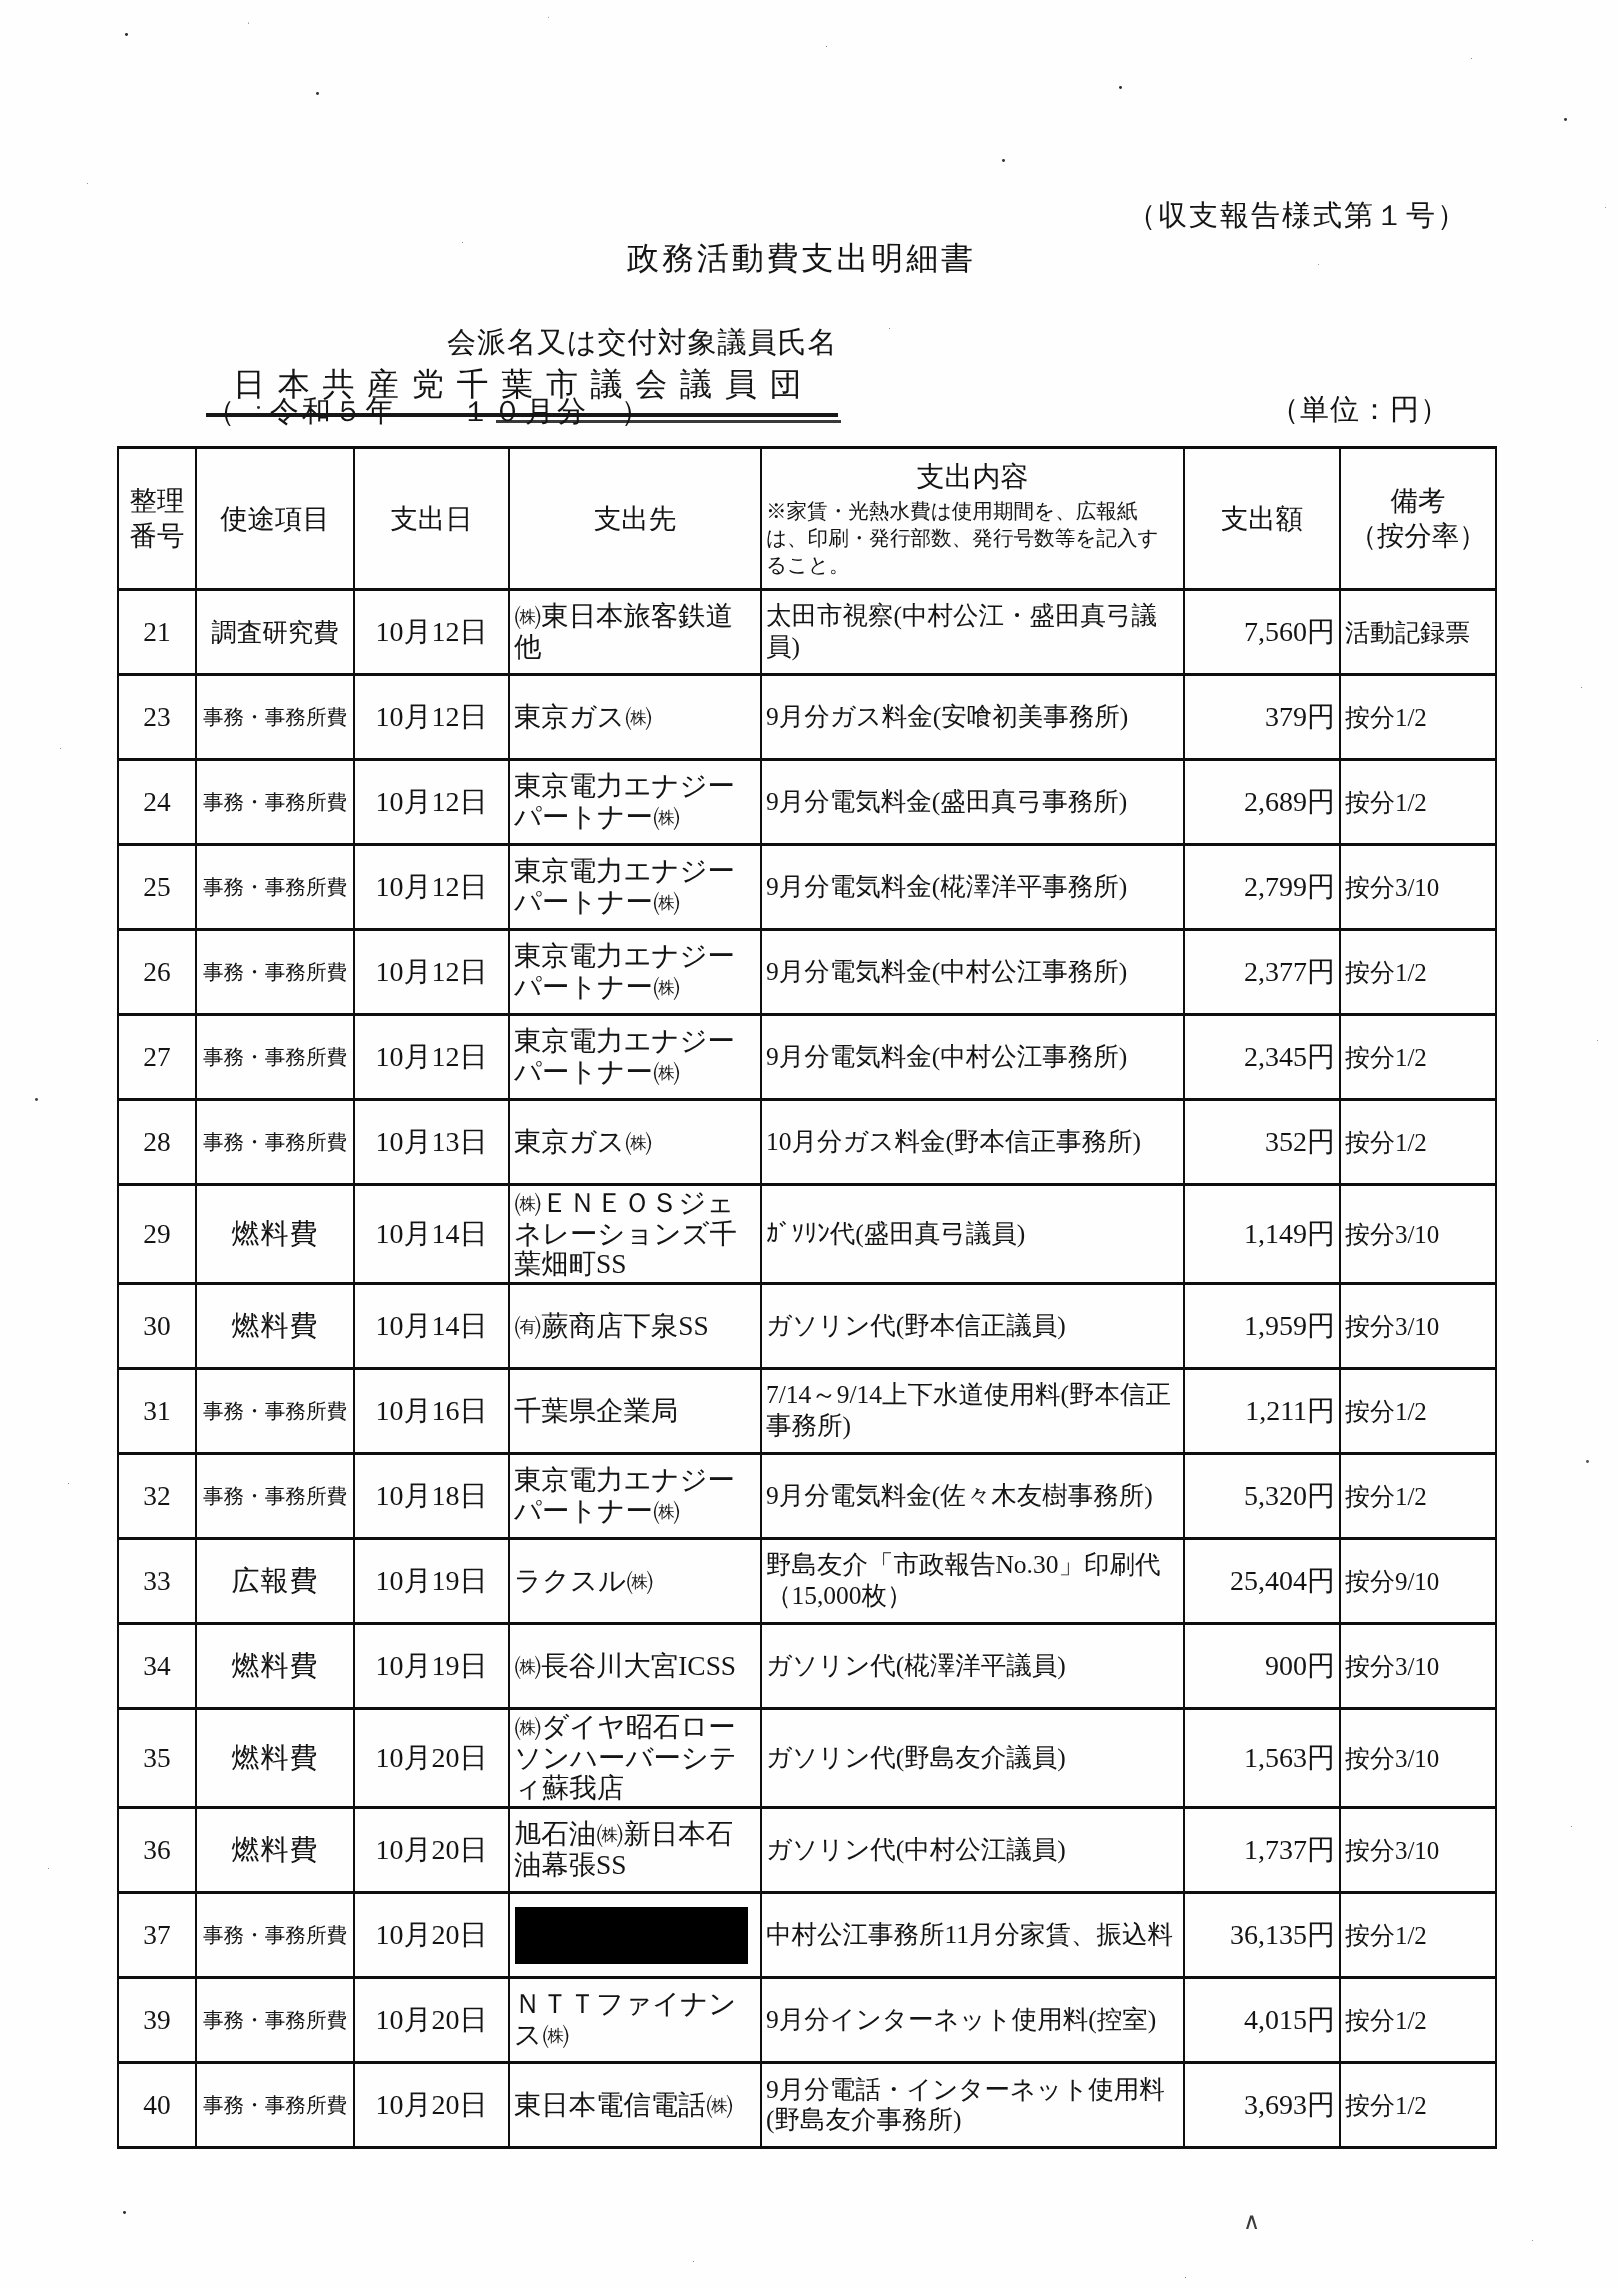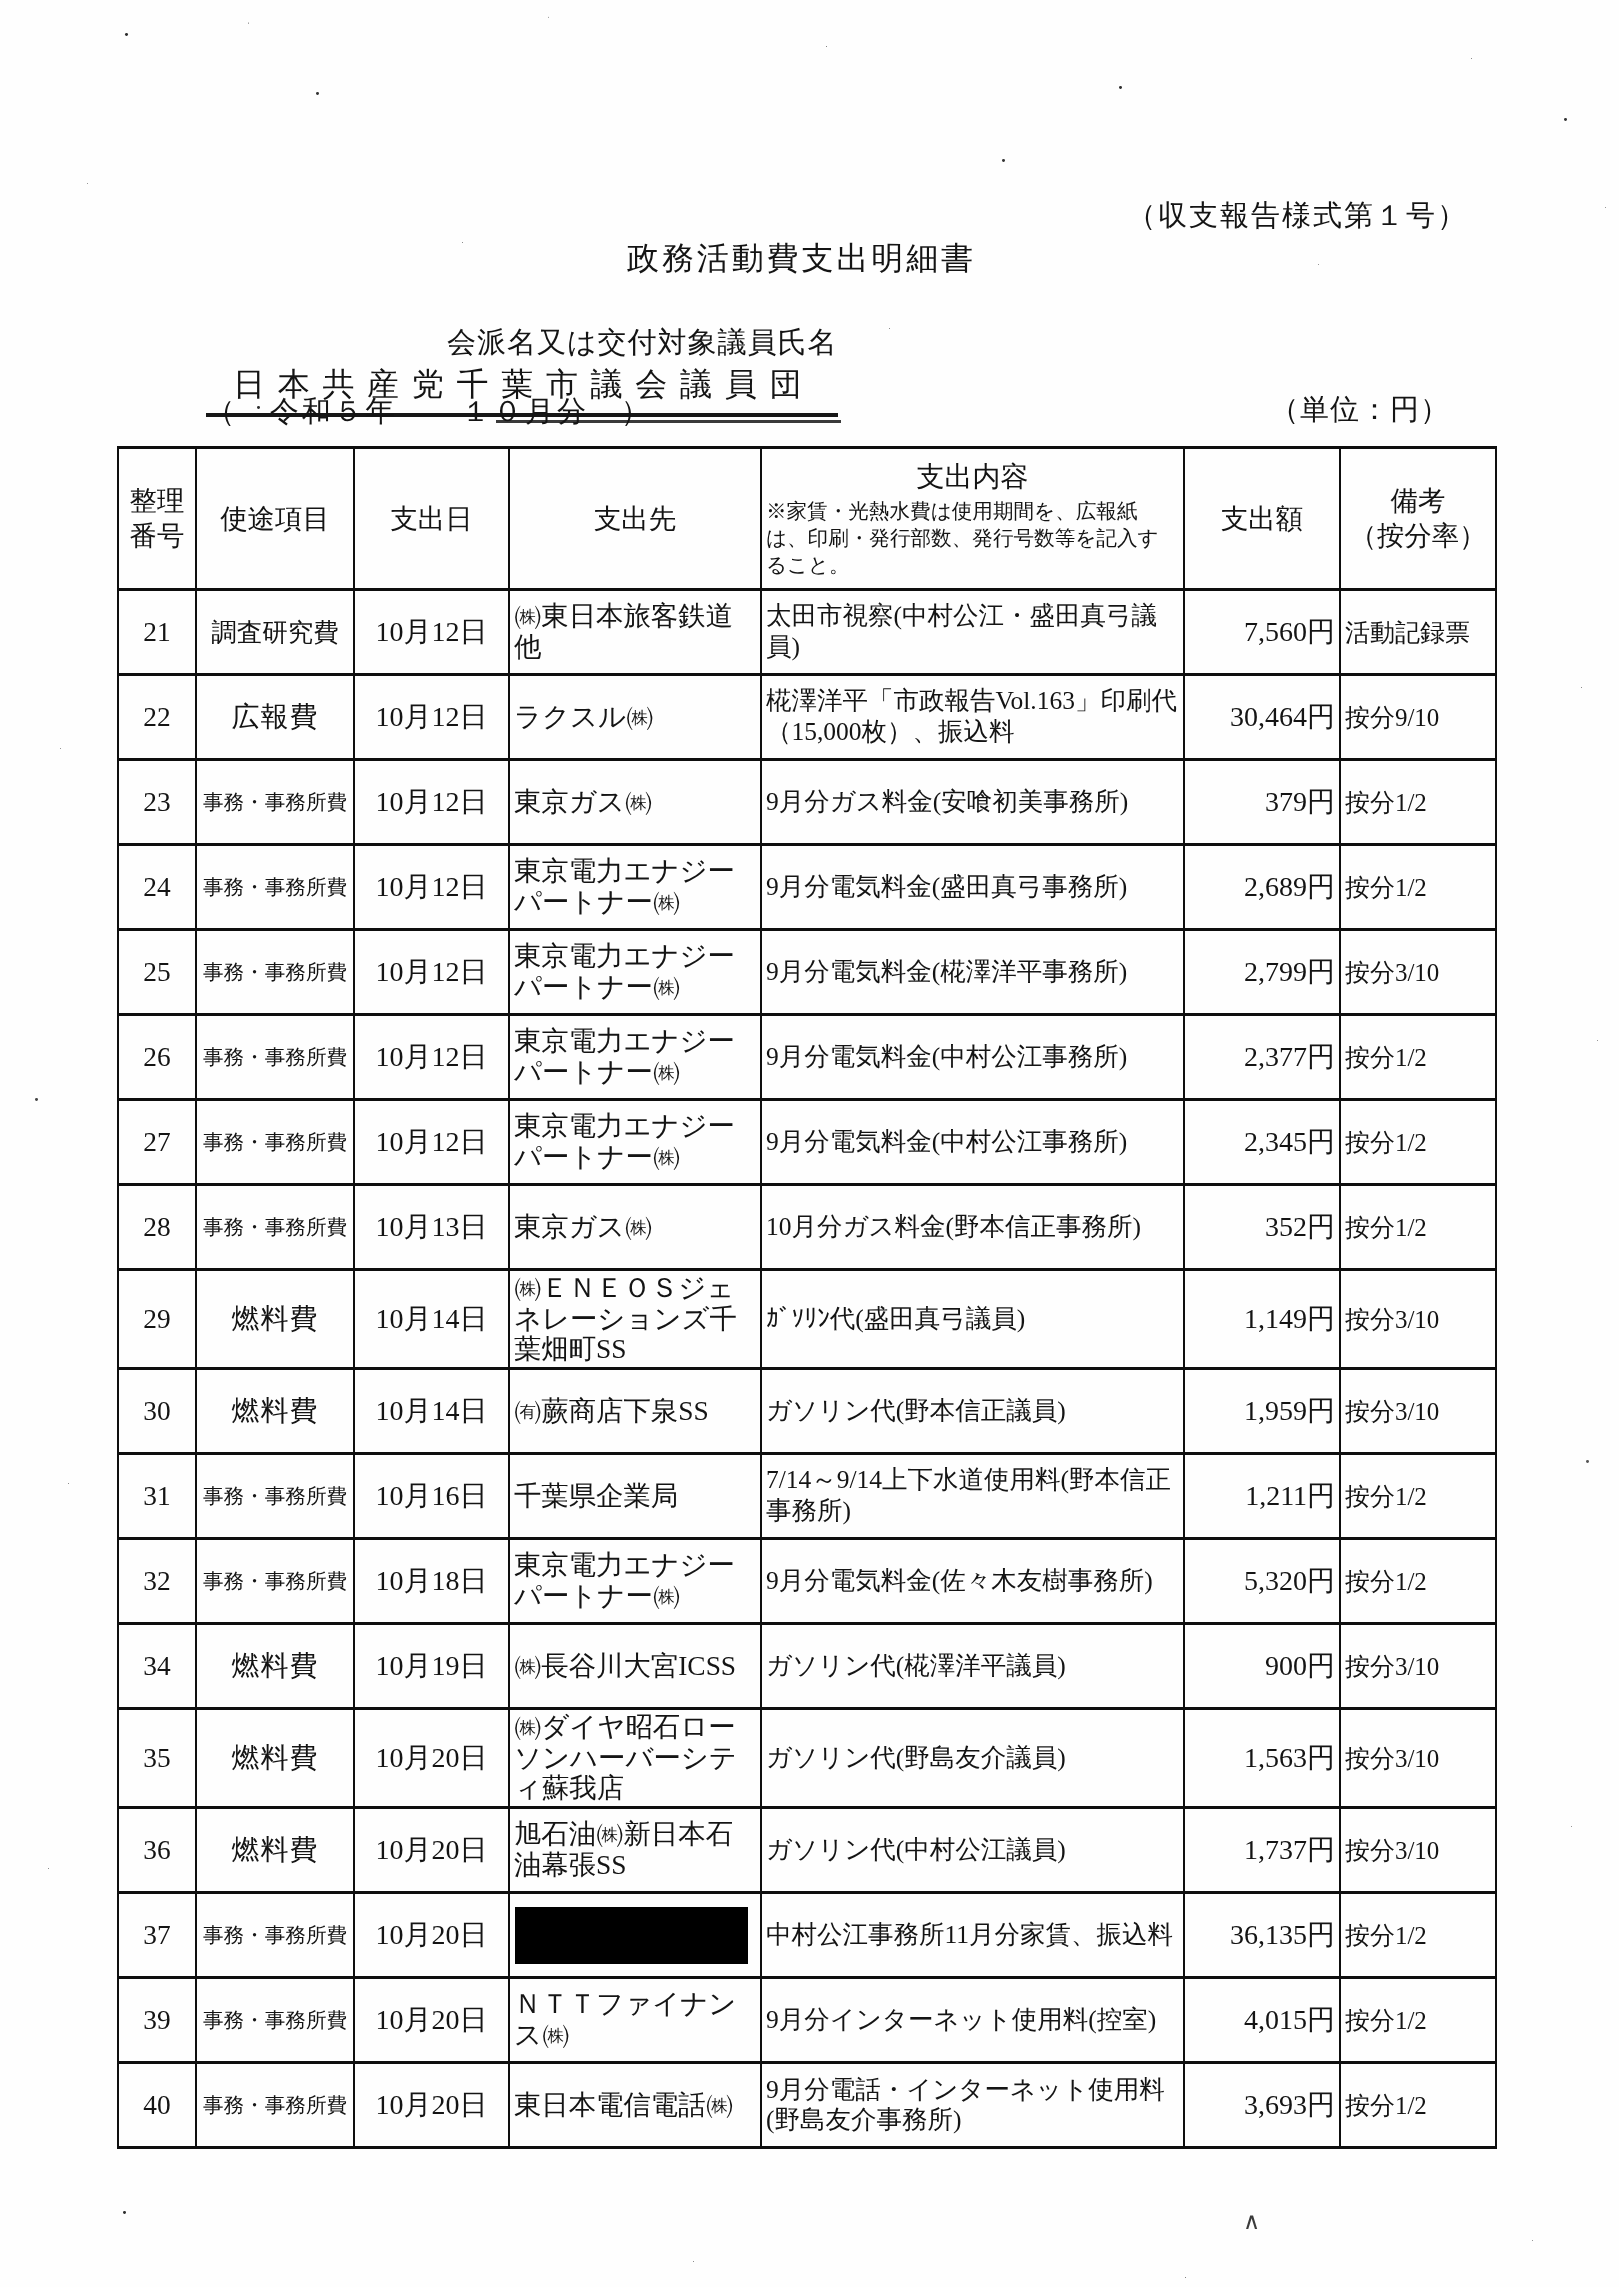--- a/index.html
+++ b/index.html
@@ -151,29 +151,20 @@
         <tr>
           <td class="no">21</td>
           <td class="category c5">調査研究費</td>
           <td class="date">10月12日</td>
           <td class="payee">㈱東日本旅客鉄道他</td>
           <td class="detail">太田市視察(中村公江・盛田真弓議員)</td>
           <td class="amount">7,560円</td>
           <td class="remarks">活動記録票</td>
         </tr>
         <tr>
-          <td class="no">22</td>
-          <td class="category">広報費</td>
-          <td class="date">10月12日</td>
-          <td class="payee">ラクスル㈱</td>
-          <td class="detail">椛澤洋平「市政報告Vol.163」印刷代（15,000枚）、振込料</td>
-          <td class="amount">30,464円</td>
-          <td class="remarks">按分9/10</td>
-        </tr>
-        <tr>
           <td class="no">23</td>
           <td class="category c7">事務・事務所費</td>
           <td class="date">10月12日</td>
           <td class="payee">東京ガス㈱</td>
           <td class="detail">9月分ガス料金(安喰初美事務所)</td>
           <td class="amount">379円</td>
           <td class="remarks">按分1/2</td>
         </tr>
         <tr>
           <td class="no">24</td>
@@ -248,20 +239,29 @@
           <td class="remarks">按分1/2</td>
         </tr>
         <tr>
           <td class="no">32</td>
           <td class="category c7">事務・事務所費</td>
           <td class="date">10月18日</td>
           <td class="payee">東京電力エナジーパートナー㈱</td>
           <td class="detail">9月分電気料金(佐々木友樹事務所)</td>
           <td class="amount">5,320円</td>
           <td class="remarks">按分1/2</td>
+        </tr>
+        <tr>
+          <td class="no">33</td>
+          <td class="category">広報費</td>
+          <td class="date">10月19日</td>
+          <td class="payee">ラクスル㈱</td>
+          <td class="detail">野島友介「市政報告No.30」印刷代（15,000枚）</td>
+          <td class="amount">25,404円</td>
+          <td class="remarks">按分9/10</td>
         </tr>
         <tr>
           <td class="no">34</td>
           <td class="category">燃料費</td>
           <td class="date">10月19日</td>
           <td class="payee">㈱長谷川大宮ICSS</td>
           <td class="detail">ガソリン代(椛澤洋平議員)</td>
           <td class="amount">900円</td>
           <td class="remarks">按分3/10</td>
         </tr>

